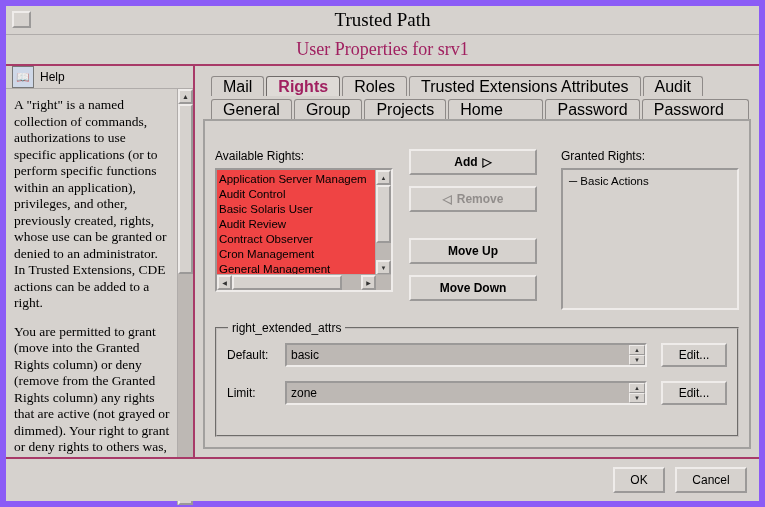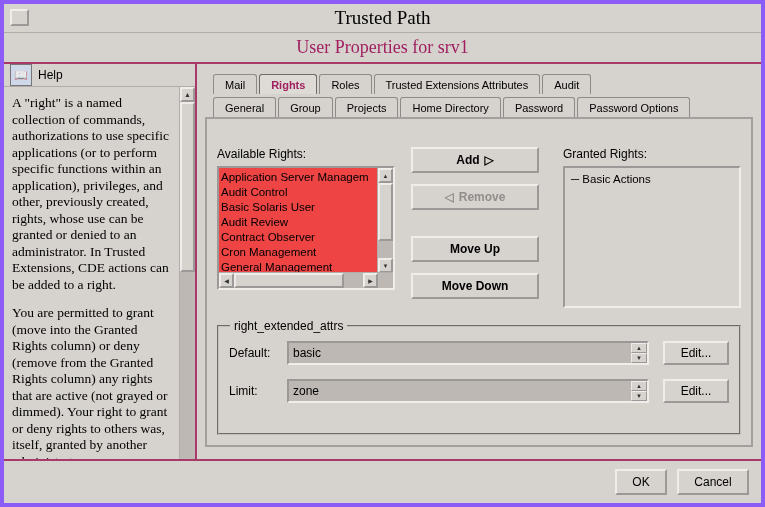--- a/index.html
+++ b/index.html
@@ -13,21 +13,21 @@
     font-family: "Liberation Sans", sans-serif;
     font-size: 12px;
     overflow: hidden;
   }
   .window {
     position: absolute;
     left: 0; top: 0;
     width: 765px;
     height: 507px;
     box-sizing: border-box;
-    border: 4px solid #8b5cf6;
+    border: 6px solid #8b5cf6;
     background: #d6d2ce;
   }
   
   .titlebar {
     position: relative;
     height: 28px;
     background: #d6d2ce;
     border-bottom: 1px solid #b0acaa;
     display: flex;
     align-items: center;
@@ -157,21 +157,21 @@
   .tabs-row {
     display: flex;
     align-items: flex-end;
     padding-left: 8px;
     height: 22px;
   }
   .tab {
     height: 20px;
     padding: 0 11px;
     line-height: 20px;
-    font-size: 11px;
+    font-size: 16px;
     background: #d6d2ce;
     border: 1px solid #8e8a88;
     border-bottom: none;
     border-radius: 3px 3px 0 0;
     margin-right: 2px;
     color: #000;
     box-sizing: border-box;
   }
   .tab.selected {
     font-weight: bold;

